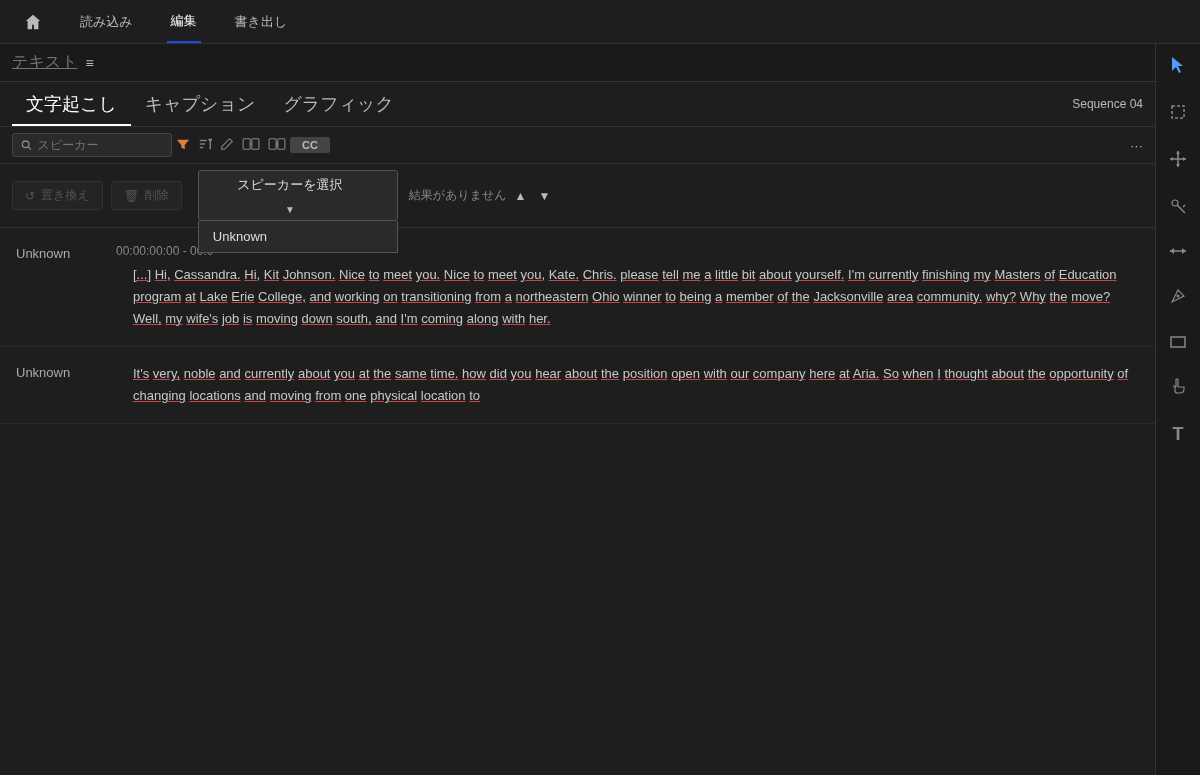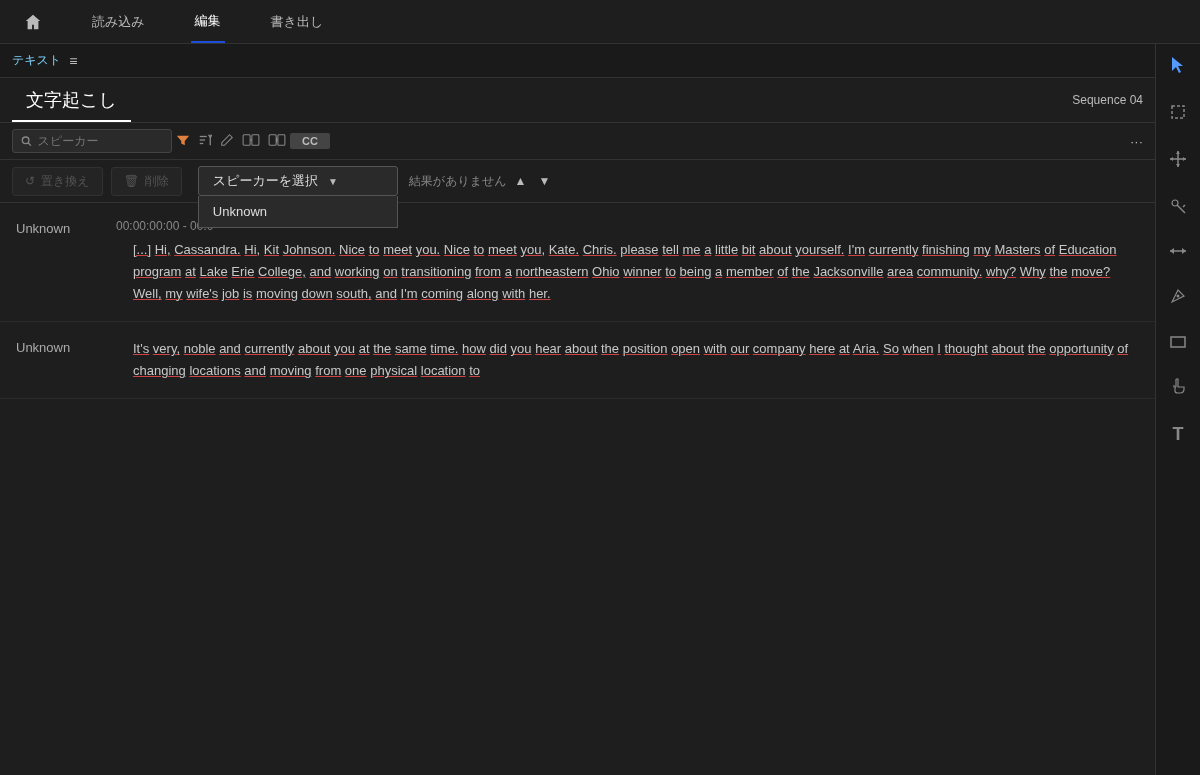--- a/index.html
+++ b/index.html
@@ -15,21 +15,21 @@
       flex-direction: column;
     }
 
     
     .top-nav {
       background: #1e1e1e;
       height: 44px;
       display: flex;
       align-items: center;
       padding: 0 20px;
-      gap: 42px;
+      gap: 30px;
       border-bottom: 1px solid #333;
     }
     .top-nav-item {
       color: #bbb;
       font-size: 13px;
       cursor: pointer;
       padding: 0 4px;
       height: 100%;
       display: flex;
       align-items: center;
@@ -61,22 +61,23 @@
 
     
     .panel-header {
       padding: 8px 12px;
       display: flex;
       align-items: center;
       gap: 8px;
       border-bottom: 1px solid #333;
     }
     .panel-header-label {
-      color: #7dd3fc;
-      font-size: 12px;
+      color: #737373;
+      font-size: 16px;
+      text-decoration: underline;
     }
     .hamburger-icon {
       color: #bbb;
       font-size: 14px;
       cursor: pointer;
     }
 
     
     .tabs-row {
       display: flex;
@@ -198,20 +199,21 @@
       border-radius: 3px;
       color: #ddd;
       font-size: 13px;
       padding: 5px 30px 5px 14px;
       cursor: pointer;
       display: flex;
       align-items: center;
       gap: 10px;
       min-width: 200px;
       position: relative;
+      flex-direction: column;
     }
     .dropdown-arrow {
       color: #bbb;
       font-size: 10px;
     }
     .dropdown-menu {
       position: absolute;
       top: 100%;
       left: 0;
       background: #2a2a2a;
@@ -329,20 +331,22 @@
 
   <div class="left-panel">
 
     <div class="panel-header">
       <span class="panel-header-label">テキスト</span>
       <span class="hamburger-icon">≡</span>
     </div>
 
     <div class="tabs-row">
       <div class="tab active">文字起こし</div>
+      <div class="tab">キャプション</div>
+      <div class="tab">グラフィック</div>
       <div class="tabs-sequence">Sequence 04</div>
     </div>
 
     <div class="toolbar">
       <div class="search-box">
         <svg width="12" height="12" viewBox="0 0 16 16">
           <circle cx="7" cy="7" r="5" stroke="#888" stroke-width="2" fill="none"></circle>
           <line x1="11" y1="11" x2="15" y2="15" stroke="#888" stroke-width="2"></line>
         </svg>
         <input type="text" placeholder="スピーカー" style="">

